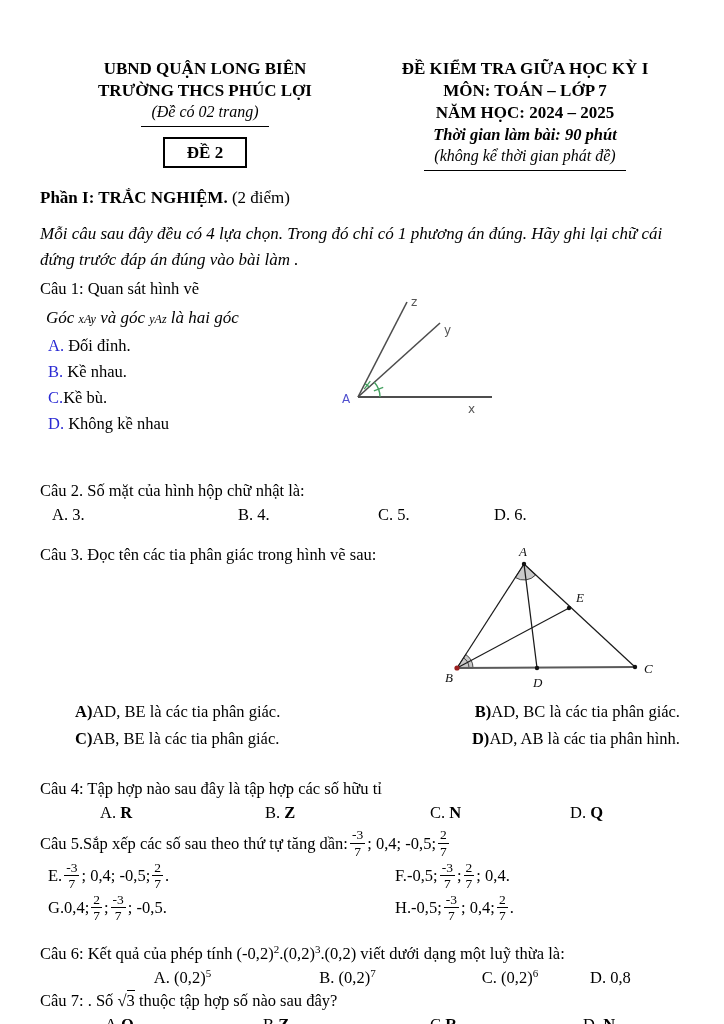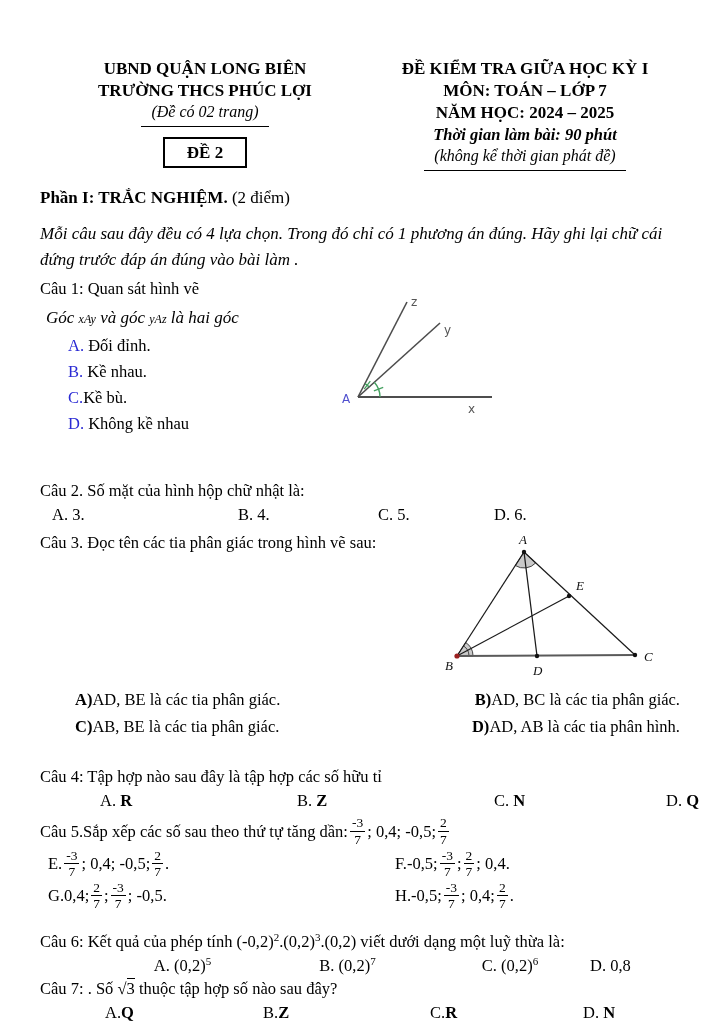--- a/index.html
+++ b/index.html
@@ -27,36 +27,36 @@
   .section-title{margin-top:16px;font-size:17px;}
   .bold{font-weight:bold;}
   .instructions{margin-top:13px;font-style:italic;font-size:17px;line-height:1.55;}
   .q-label{font-weight:normal;}
   .q-line{margin-top:2px;}
   
   .q1{position:relative;min-height:152px;margin-top:6px;}
   .q1-stem{font-style:italic;margin-top:7px;padding-left:6px;font-size:17px;}
   .q1-stem .small-math{font-size:12px;}
   .q1-options{margin-top:5px;padding-left:8px;}
-  .q1-options .opt{line-height:26px;margin-left:20px;}
+  .q1-options .opt{line-height:26px;}
   .blue-letter{color:#2b2bd4;}
   .fig-angle{position:absolute;left:300px;top:10px;}
   
   .opt-row{display:flex;margin-top:3px;}
   .opt-row .cell{flex:0 0 auto;}
   .row-q2{padding-left:12px;}
   .row-q2 .c1{width:186px;} .row-q2 .c2{width:140px;} .row-q2 .c3{width:116px;}
-  .row-q4{padding-left:60px;gap:32px;}
+  .row-q4{padding-left:60px;}
   .row-q4 .c1{width:165px;} .row-q4 .c2{width:165px;} .row-q4 .c3{width:140px;}
   .row-q6{padding-left:60px;text-align:center;}
   .row-q6 .c1{width:165px;} .row-q6 .c2{width:165px;} .row-q6 .c3{width:160px;}
   .row-q7{padding-left:65px;}
   .row-q7 .c1{width:158px;} .row-q7 .c2{width:167px;} .row-q7 .c3{width:153px;}
   
-  .q3{position:relative;margin-top:7px;}
+  .q3{position:relative;margin-top:19px;}
   .fig-triangle{position:absolute;left:405px;top:0px;}
   .q3-options{margin-top:133px;}
   .q3-row{display:flex;padding-left:35px;line-height:27px;justify-content:space-between;}
   .q3-row .c1{width:330px;}
   
   .q5-stem{display:flex;align-items:center;margin-top:5px;}
   .q5-row{display:flex;align-items:center;padding-left:8px;line-height:30px;margin-top:1px;}
   .q5-row .c1{width:347px;display:flex;align-items:center;}
   .q5-row .c2{display:flex;align-items:center;}
   .frac{display:inline-flex;flex-direction:column;align-items:center;

